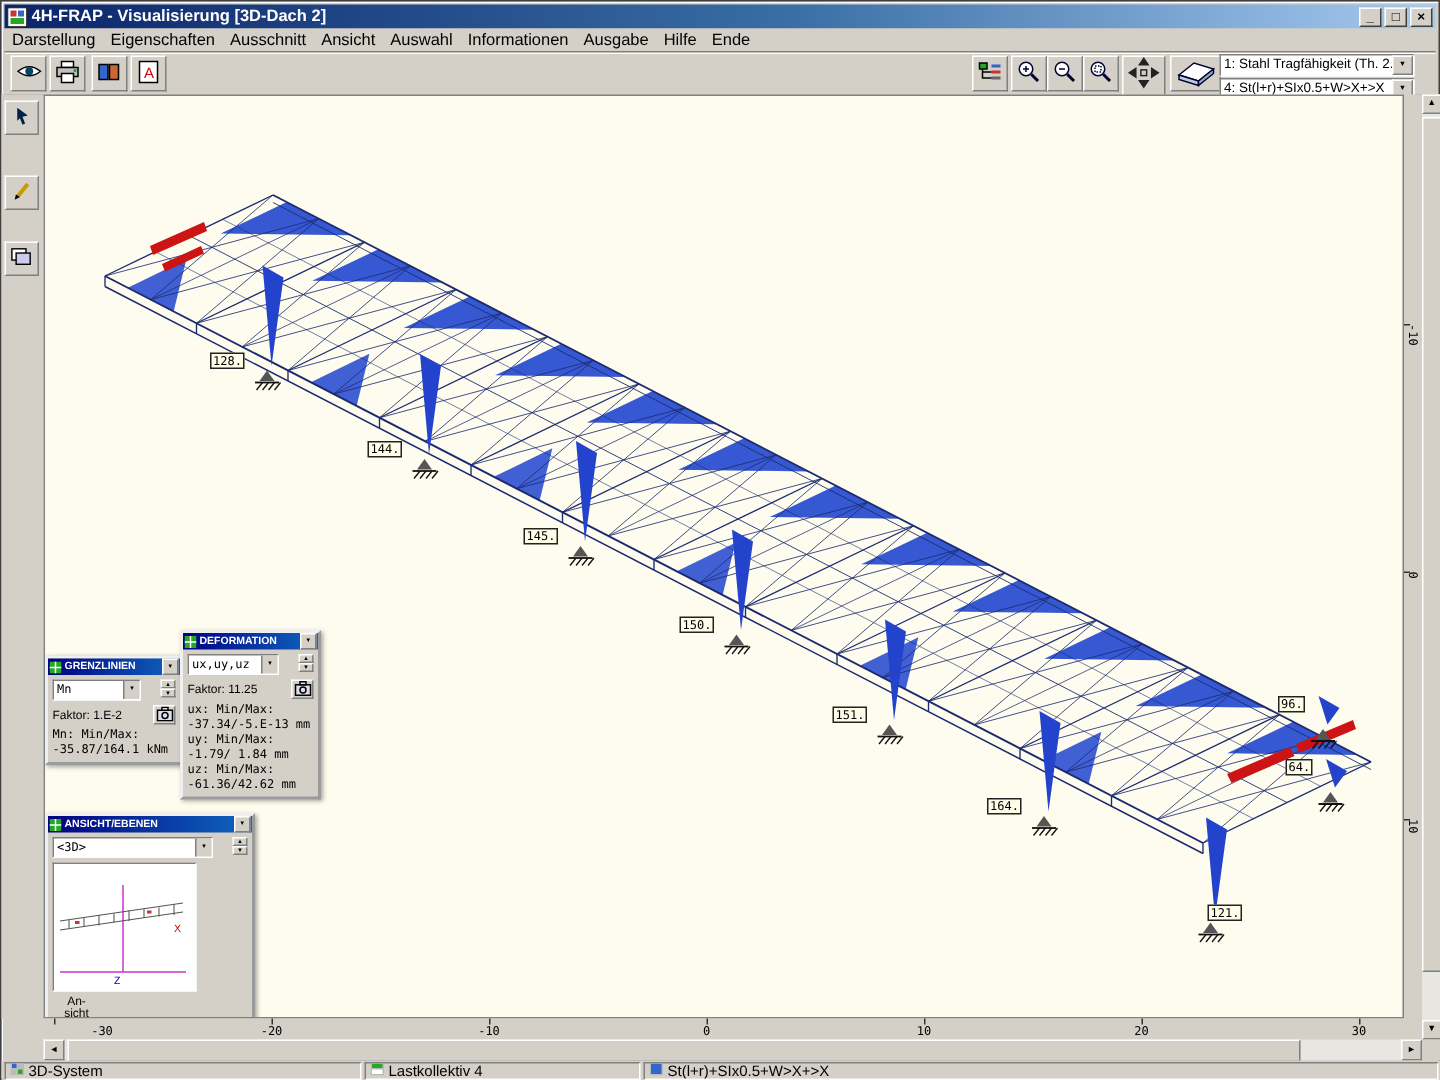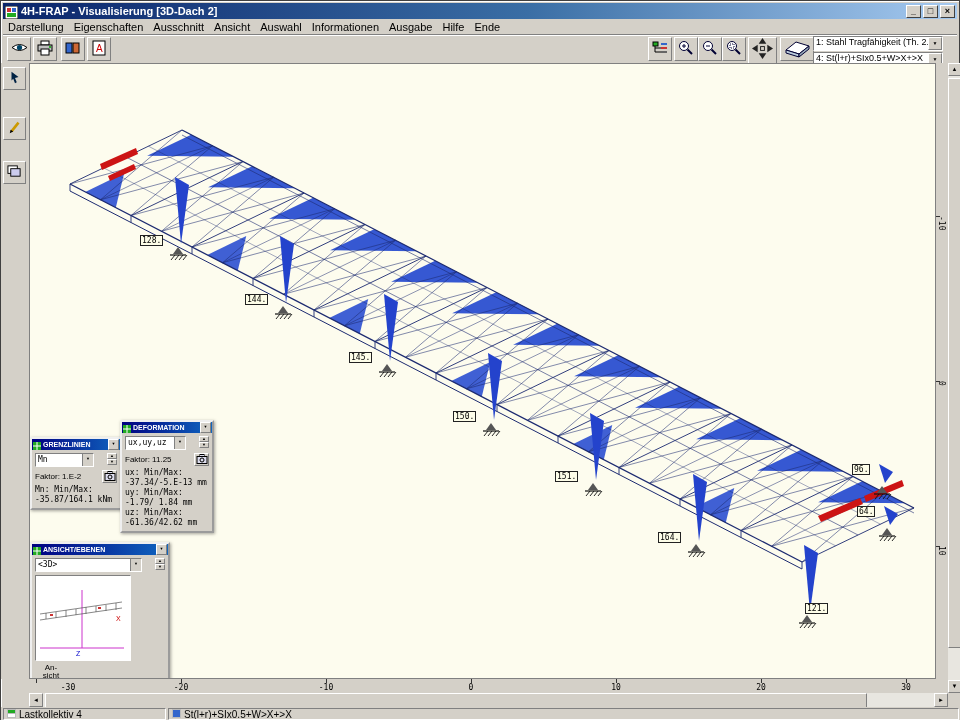--- a/index.html
+++ b/index.html
@@ -624,21 +624,29 @@
   <div class="vscroll">
     <button class="sbtn">▲</button>
     <div class="vtrack">
       <div class="vthumb"></div>
     </div>
     <button class="sbtn">▼</button>
   </div>
   <div class="corner"></div>
 
   <div class="statusbar">
-    <div class="scell" style="width:163px">
+    <div class="scell" style="width:238px">
+      <span><svg width="9" height="9" viewBox="0 0 9 9">
+            <rect width="9" height="9" fill="#bbb"></rect>
+            <rect x="1" y="1" width="3" height="3" fill="#36c"></rect>
+            <rect x="5" y="5" width="3" height="3" fill="#2a2"></rect>
+          </svg></span>
+      <span>3D-System</span>
+    </div>
+    <div class="scell" style="width:184px">
       <span><svg width="9" height="9" viewBox="0 0 9 9">
             <rect width="9" height="9" fill="#bbb"></rect>
             <rect x="1" y="1" width="7" height="3" fill="#2a2"></rect>
             <rect x="1" y="5" width="7" height="3" fill="#fff"></rect>
           </svg></span>
       <span>Lastkollektiv 4</span>
     </div>
     <div class="scell" style="flex:1">
       <span><svg width="9" height="9" viewBox="0 0 9 9">
             <rect width="9" height="9" fill="#bbb"></rect>

